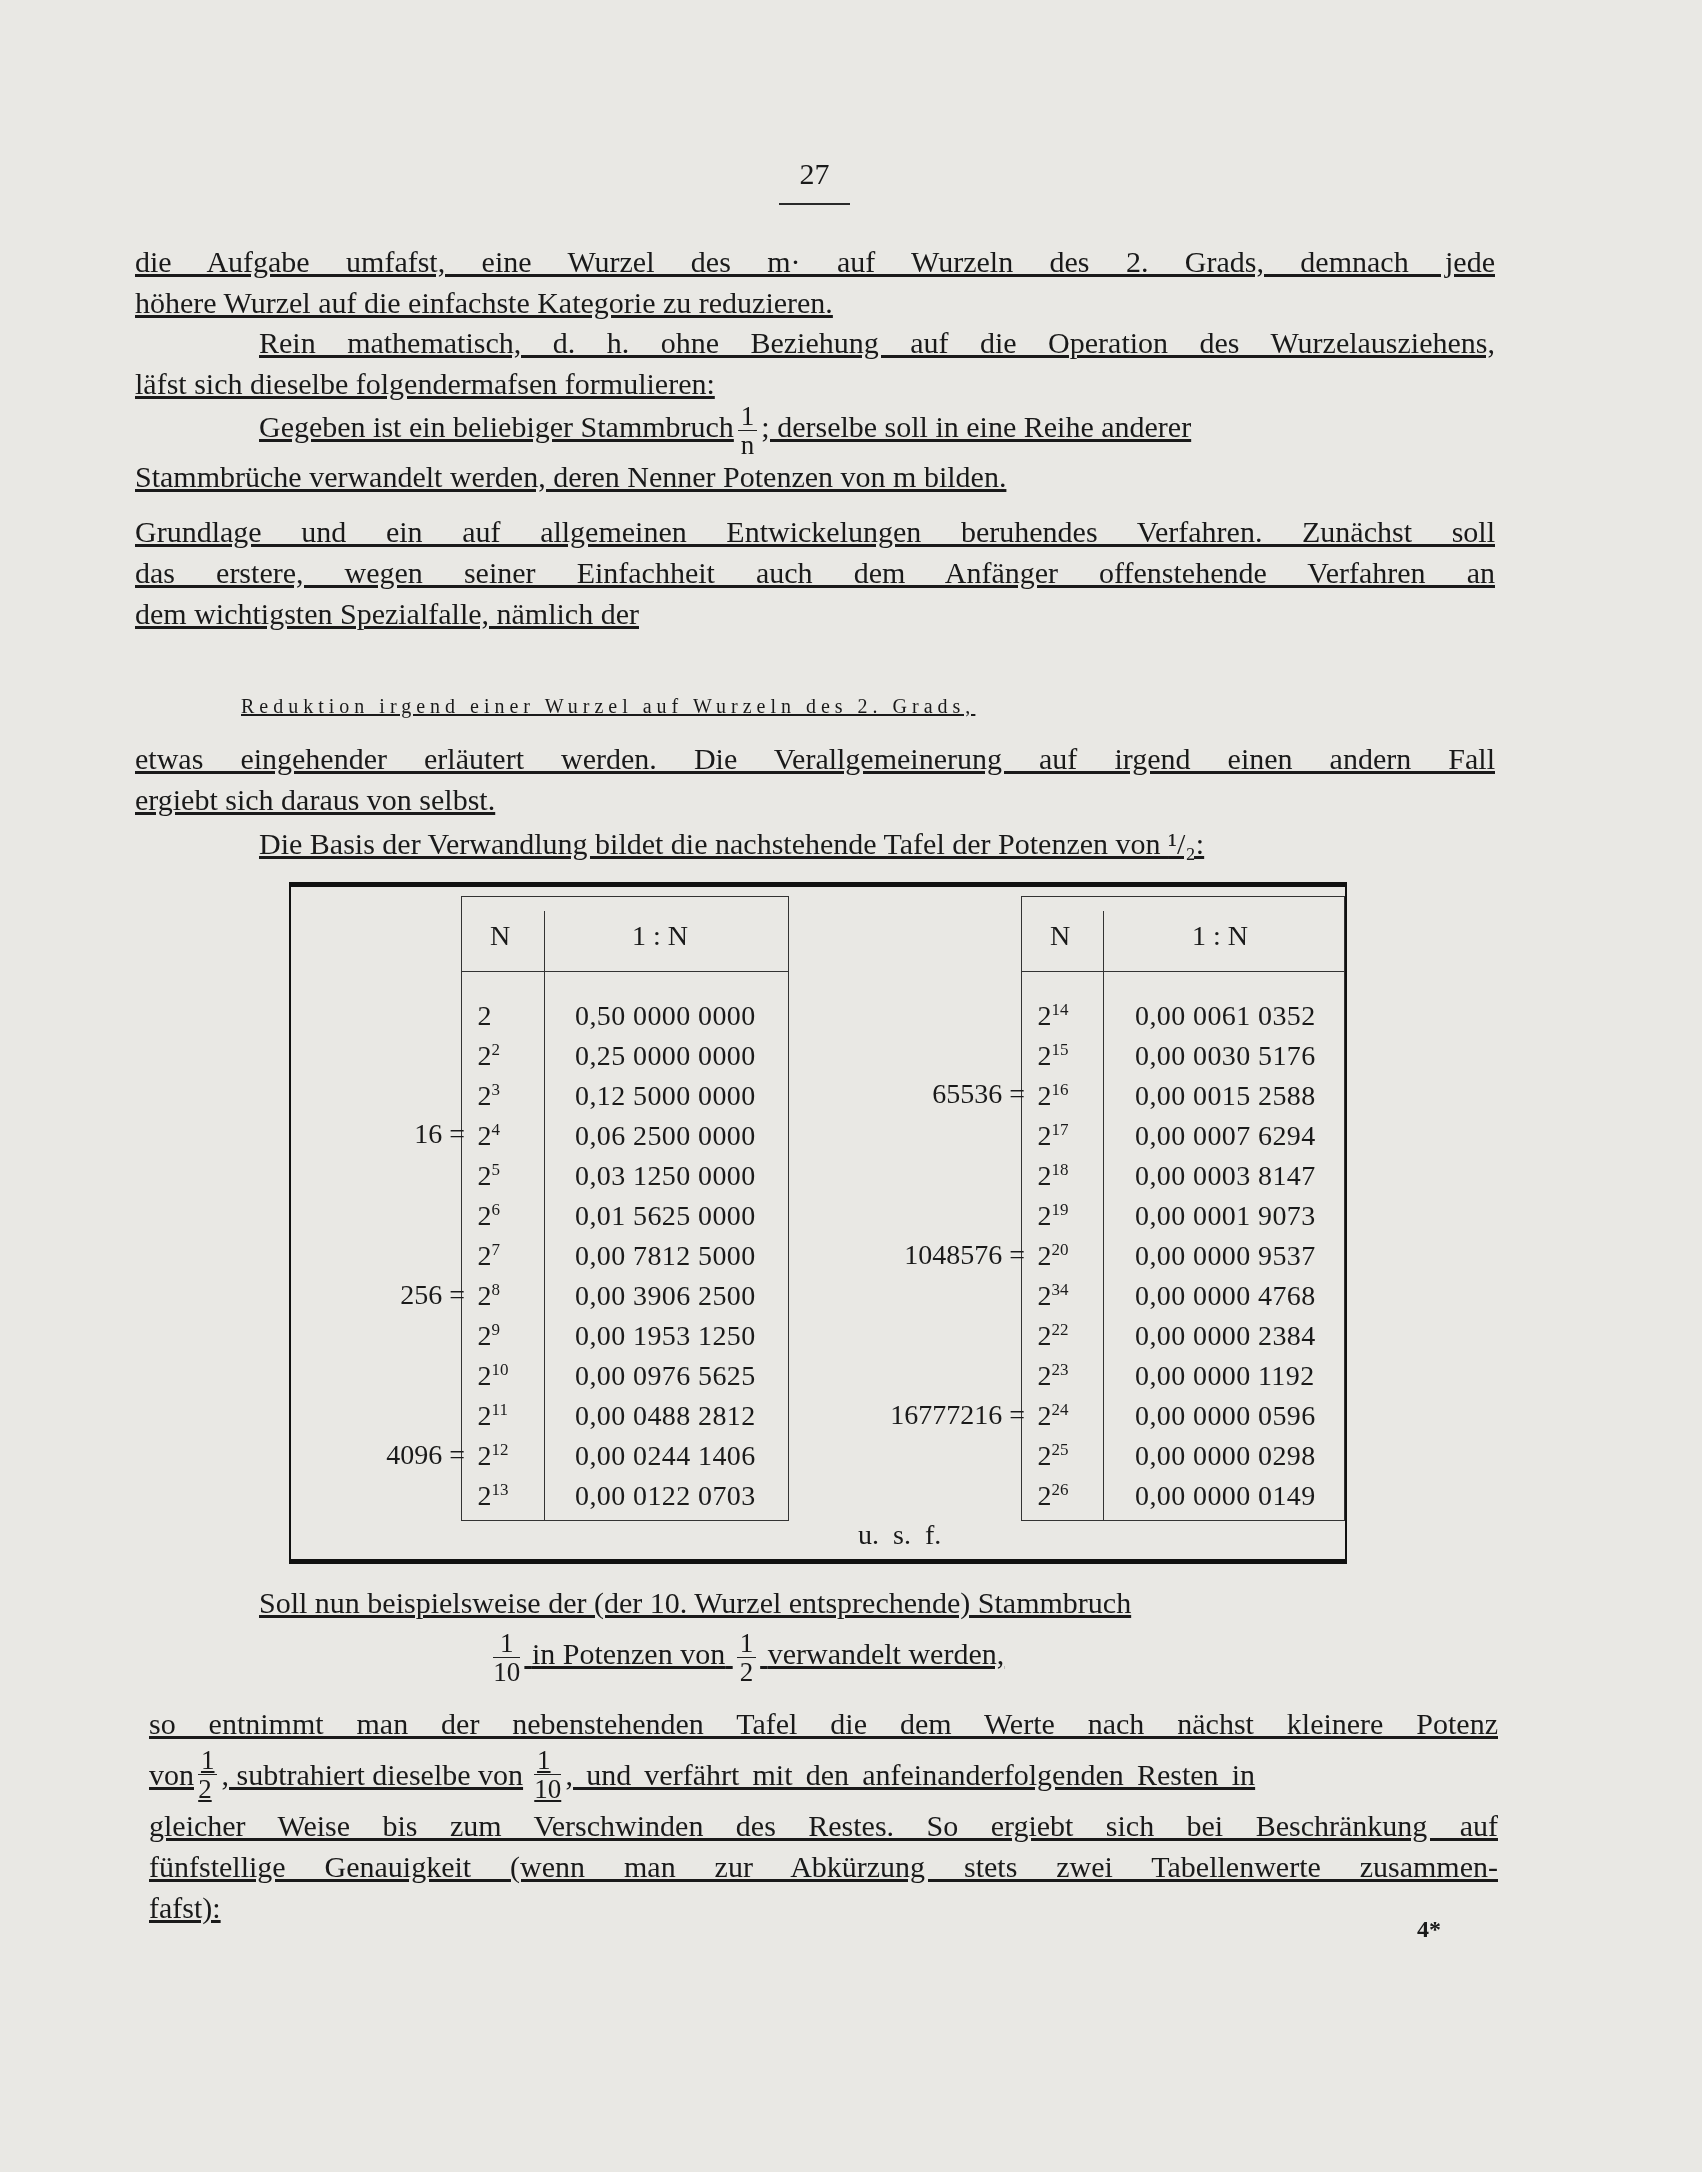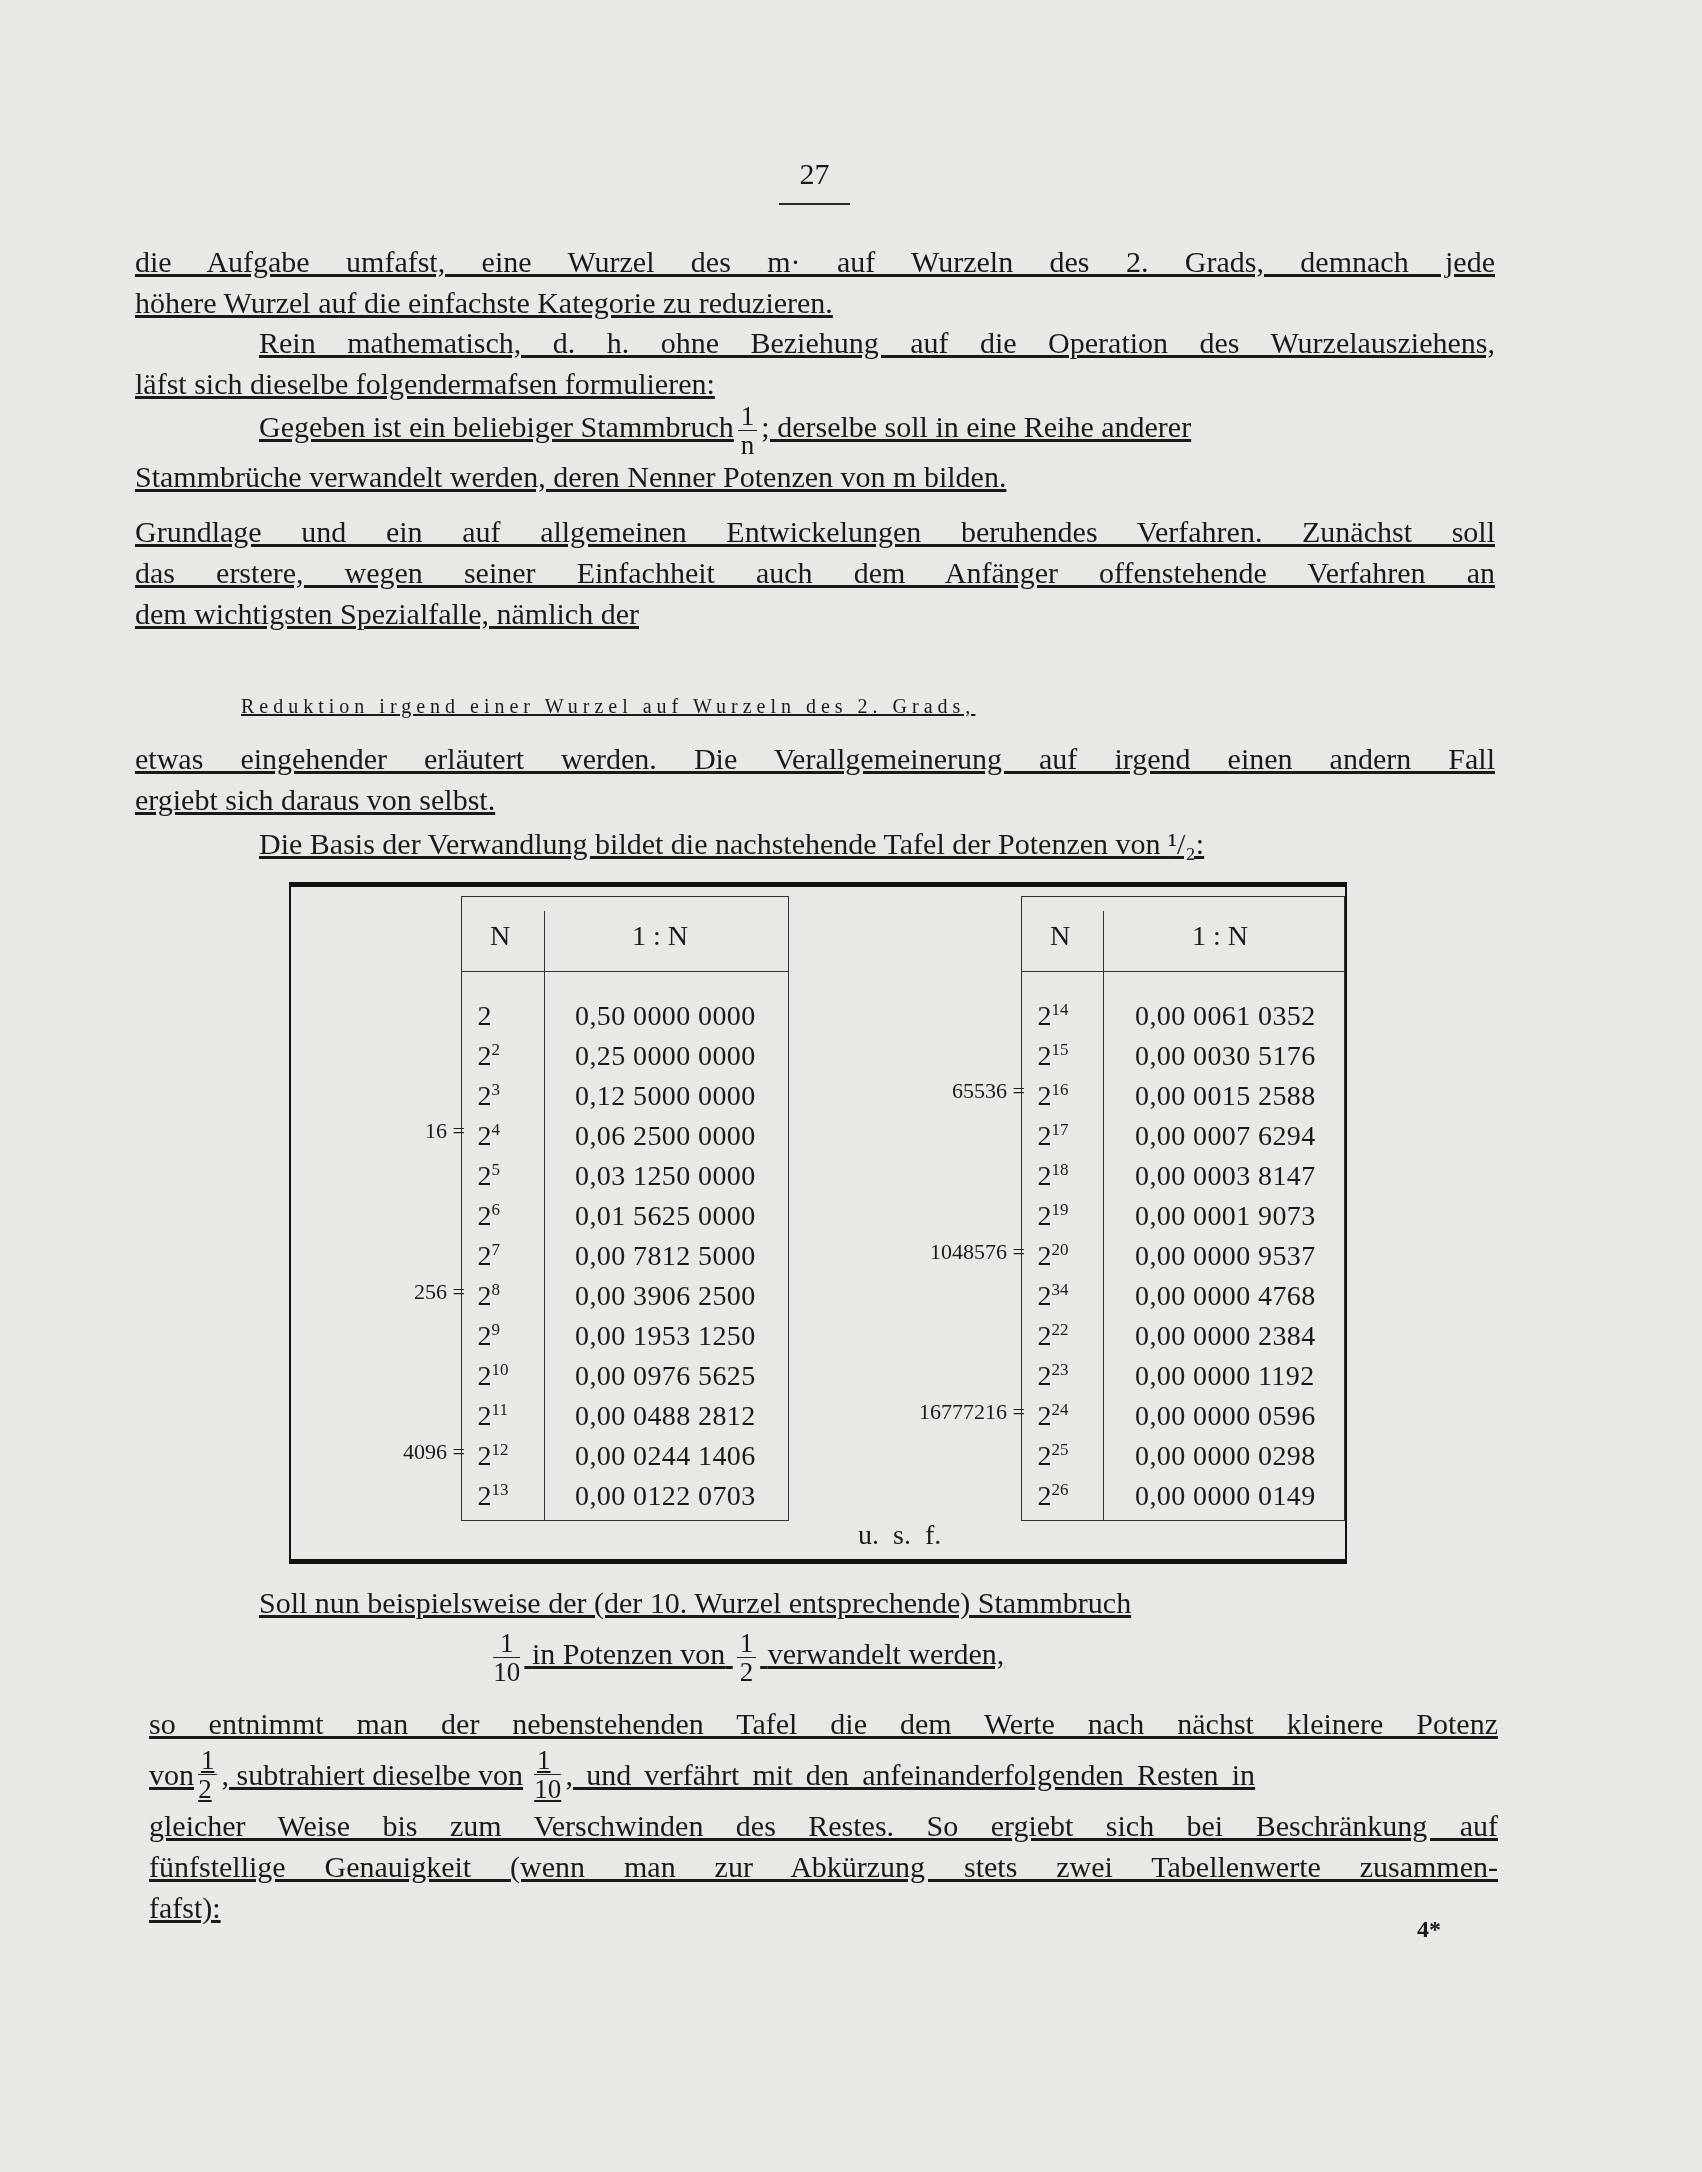--- a/index.html
+++ b/index.html
@@ -48,21 +48,21 @@
   .sub.left { left:170px; width:326px; height:623px; }
   .sub.right { left:730px; width:322px; height:623px; }
   .colsep { position:absolute; top:14px; bottom:0; width:1.4px; background:#333; }
   .hdrline { position:absolute; left:0; right:0; top:74px; height:1.4px; background:#333; }
   .hdr { position:absolute; top:23px; font-size:28px; }
   .rows { position:absolute; top:103px; left:0; right:0; }
   .row { height:40px; position:relative; font-size:28px; }
   .row .n { position:absolute; left:15.6px; width:64px; }
   .row .v { position:absolute; left:113px; letter-spacing:0.4px; }
   .row sup { font-size:17px; }
-  .eq { position:absolute; font-size:22px; text-align:right; }
+  .eq { position:absolute; font-size:28px; text-align:right; }
   .usf { position:absolute; left:567px; bottom:8.5px; font-size:28px; word-spacing:7px; }
   .sig { position:absolute; left:1417px; top:1916px; font-size:24px; font-weight:bold; }
 </style>
 </head>
 <body>
 
 <div class="page-num">27</div>
 <div class="page-num-rule"></div>
 
 <div class="p" style="top:241px;">

